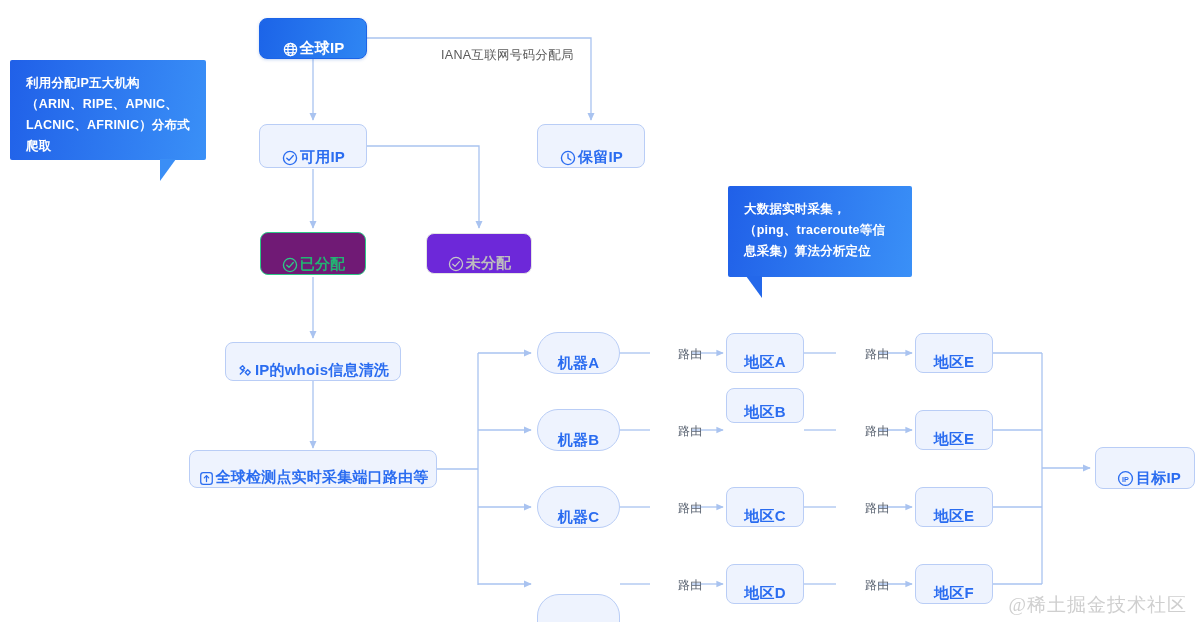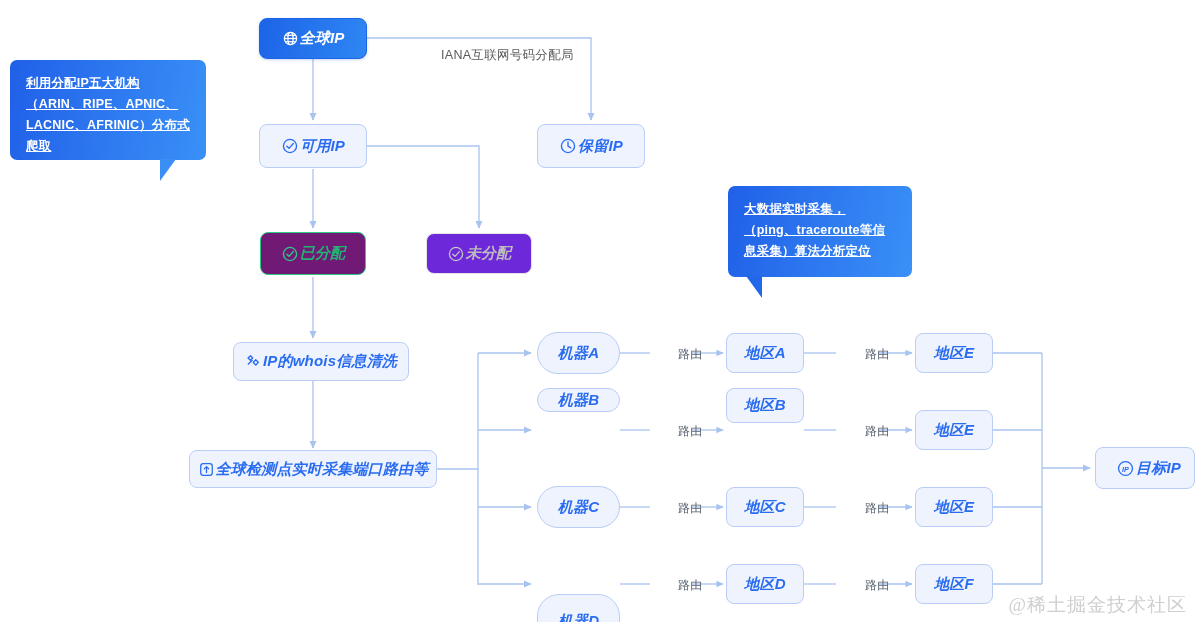--- a/index.html
+++ b/index.html
@@ -6,24 +6,23 @@
   body{
     width:1201px;height:622px;position:relative;overflow:hidden;
     font-family:"Liberation Sans","DejaVu Sans",sans-serif;
   }
   #canvas{position:absolute;inset:0;width:1201px;height:622px;}
   .edges{position:absolute;left:0;top:0;width:1201px;height:622px;pointer-events:none;}
 
   
   .node{
     position:absolute;box-sizing:border-box;
-    display:flex;align-items:center;justify-content:center;gap:1px;
+    display:flex;align-items:flex-end;justify-content:center;gap:1px;
     border-radius:8px;font-size:15px;font-weight:700;white-space:nowrap;
     letter-spacing:.2px;
-    font-style:italic;
   }
   .node .ico{display:flex;align-items:center;justify-content:center;flex:0 0 auto;}
 
   
   .n-primary{
     background:linear-gradient(100deg,#1c64e8 0%,#2f86f3 100%);
     color:#ffffff;border:1px solid #1c64e8;
     box-shadow:0 1px 3px rgba(30,90,200,.25);
   }
   .n-light{
@@ -43,24 +42,23 @@
   .edge-label{
     position:absolute;font-size:12.5px;color:#5a5a5a;white-space:nowrap;
     font-weight:400;letter-spacing:.3px;margin-left:27px;
   }
   .edge-label.rt{color:#5b6472;font-size:12px;}
 
   
   .callout{
     position:absolute;box-sizing:border-box;
     background:linear-gradient(100deg,#2060e8 0%,#3a90f7 100%);
-    color:#ffffff;border-radius:7px;
+    color:#ffffff;border-radius:2px;
     font-size:12.5px;line-height:21px;font-weight:700;letter-spacing:.2px;
     padding:13px 16px 12px 16px;
-    text-decoration:underline;
   }
   .callout .tail{position:absolute;width:0;height:0;}
 
   .watermark{
     position:absolute;right:14px;bottom:4px;
     font-family:"Liberation Serif","DejaVu Serif",serif;
     font-size:19px;color:#cfcfcf;letter-spacing:1px;white-space:nowrap;margin-top:24px;
   }
 </style>
 </head>
@@ -171,21 +169,21 @@
   <div class="node n-muted" style="left:426px;top:233px;width:106px;height:41px;">
     <span class="ico">
       <svg width="18" height="18" viewBox="0 0 20 20" fill="none" stroke="#c6c6c6" stroke-width="1.4">
         <circle cx="10" cy="10" r="7.3"></circle>
         <path d="M6.4 10.2 L8.9 12.6 L13.7 7.3" stroke-linecap="round" stroke-linejoin="round"></path>
       </svg>
     </span>
     <span>未分配</span>
   </div>
 
-  <div class="node n-light" style="left:225px;top:342px;width:176px;height:39px;margin-left:8px;">
+  <div class="node n-light" style="left:225px;top:342px;width:176px;height:39px;">
     <span class="ico">
       <svg width="17" height="17" viewBox="0 0 20 20" fill="none" stroke="#2a6cf0" stroke-width="1.6" stroke-linejoin="round">
         <path d="M6.6 3.2 L9.1 6.0 L6.3 8.6 L3.6 5.9 Z"></path>
         <path d="M12.6 8.0 L15.6 11.0 L12.7 14.2 L9.7 11.2 Z"></path>
         <path d="M3.4 13.6 L8.8 8.3"></path>
       </svg>
     </span>
     <span>IP的whois信息清洗</span>
   </div>
 
@@ -215,21 +213,21 @@
   </div>
   <div class="edge-label rt" style="left:651px;top:346px;">路由</div>
   <div class="node n-light" style="left:726px;top:333px;width:78px;height:40px;">
     <span>地区A</span>
   </div>
   <div class="edge-label rt" style="left:838px;top:346px;">路由</div>
   <div class="node n-light" style="left:915px;top:333px;width:78px;height:40px;">
     <span>地区E</span>
   </div>
 
-  <div class="node n-pill" style="left:537px;top:388px;width:83px;height:24px;">
+  <div class="node n-pill" style="left:537px;top:409px;width:83px;height:42px;">
     <span>机器B</span>
   </div>
   <div class="edge-label rt" style="left:651px;top:423px;">路由</div>
   <div class="node n-light" style="left:726px;top:388px;width:78px;height:35px;">
     <span>地区B</span>
   </div>
   <div class="edge-label rt" style="left:838px;top:423px;">路由</div>
   <div class="node n-light" style="left:915px;top:410px;width:78px;height:40px;">
     <span>地区E</span>
   </div>

